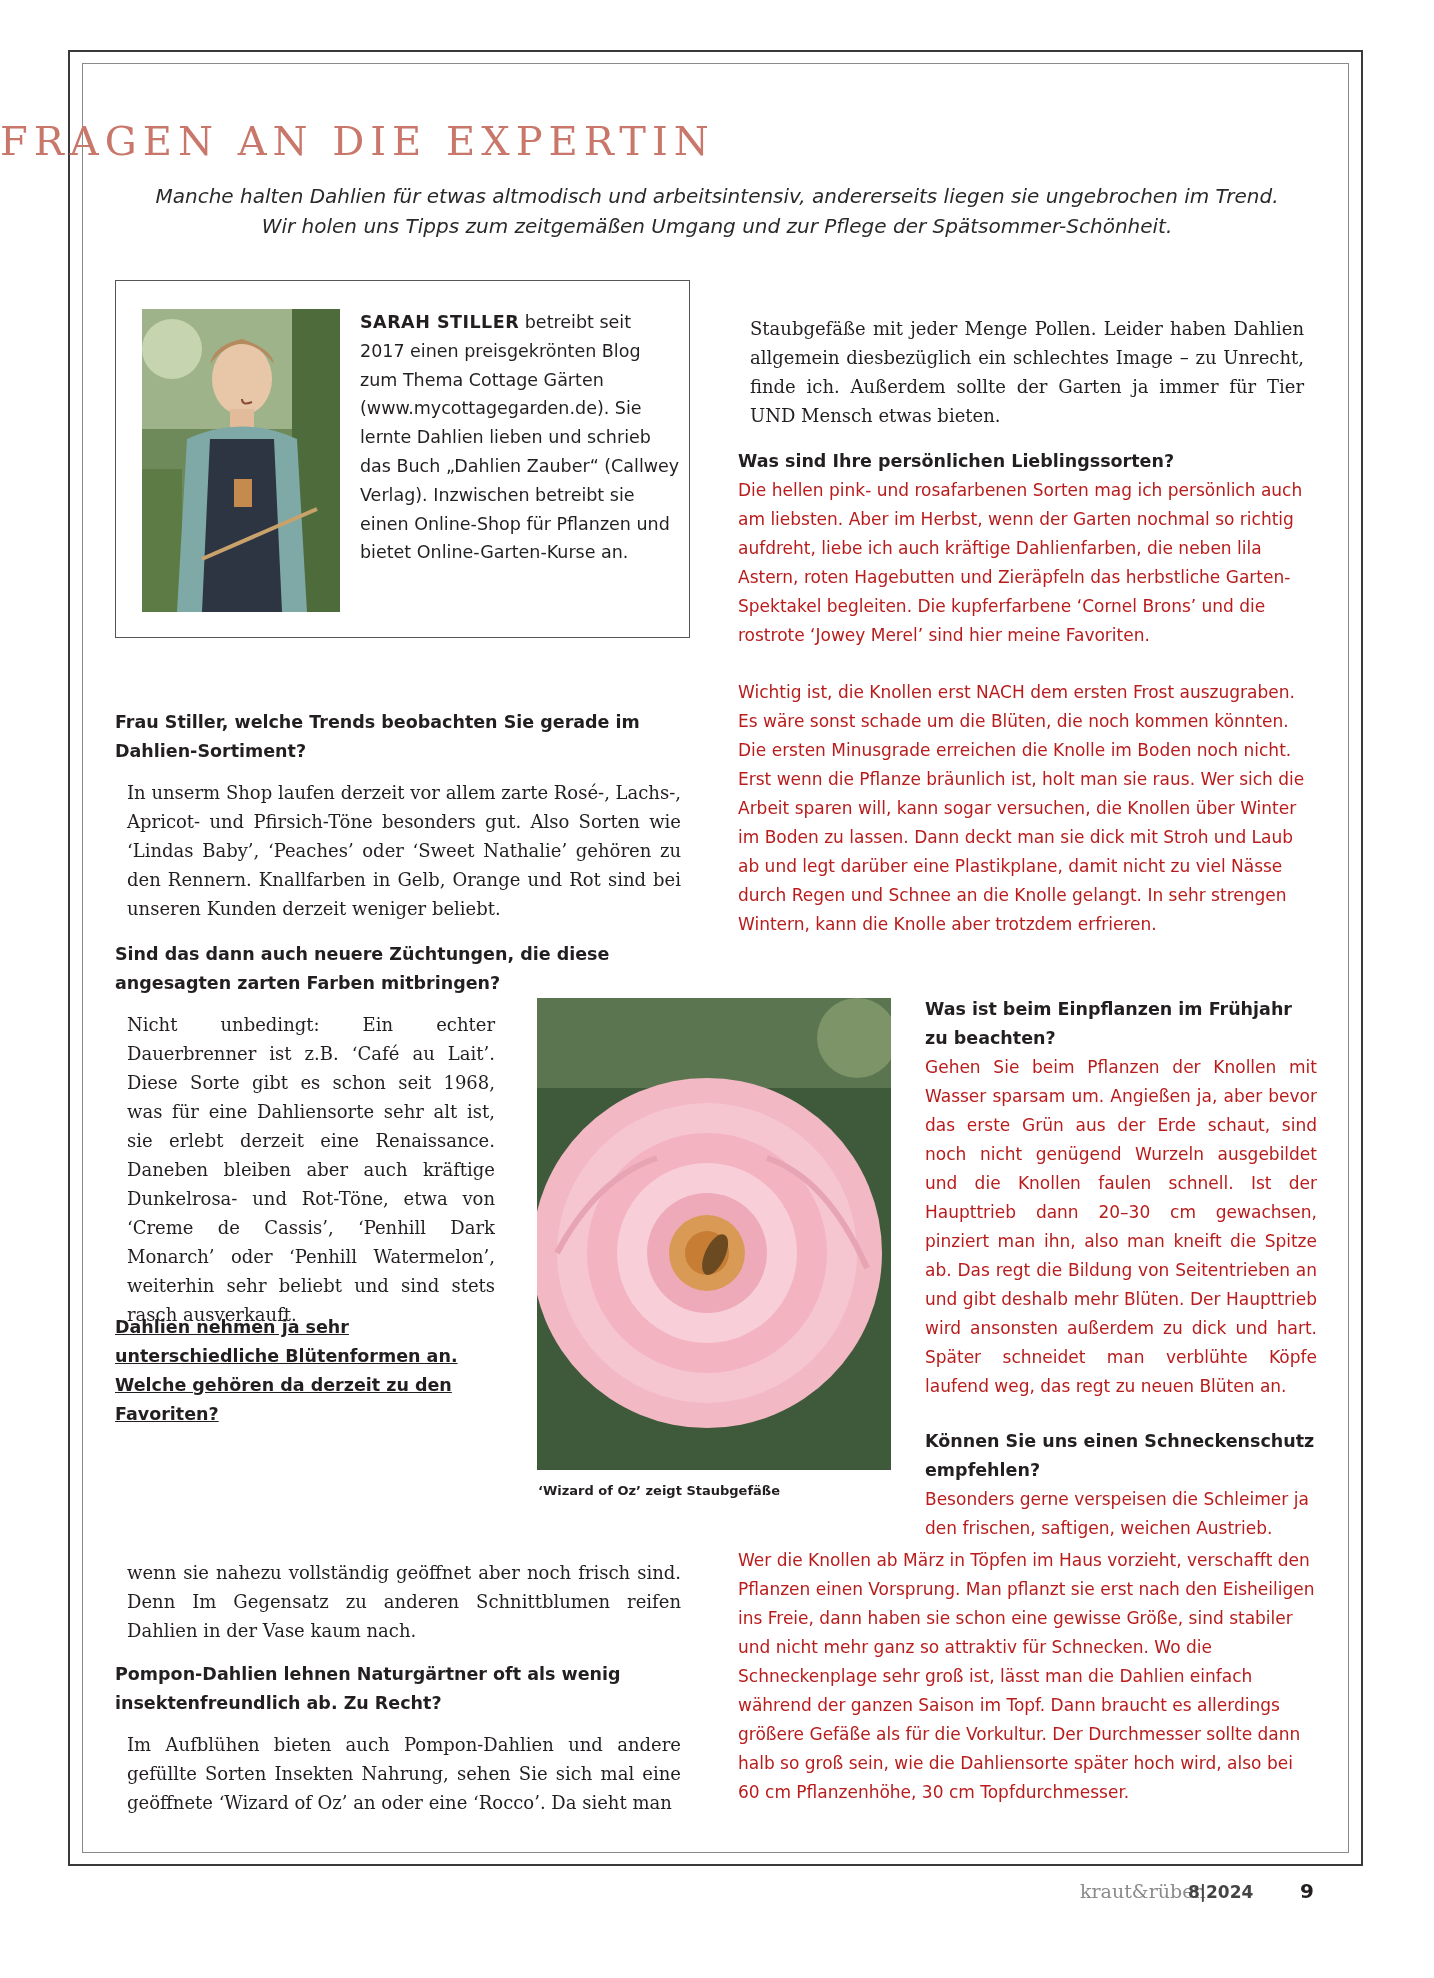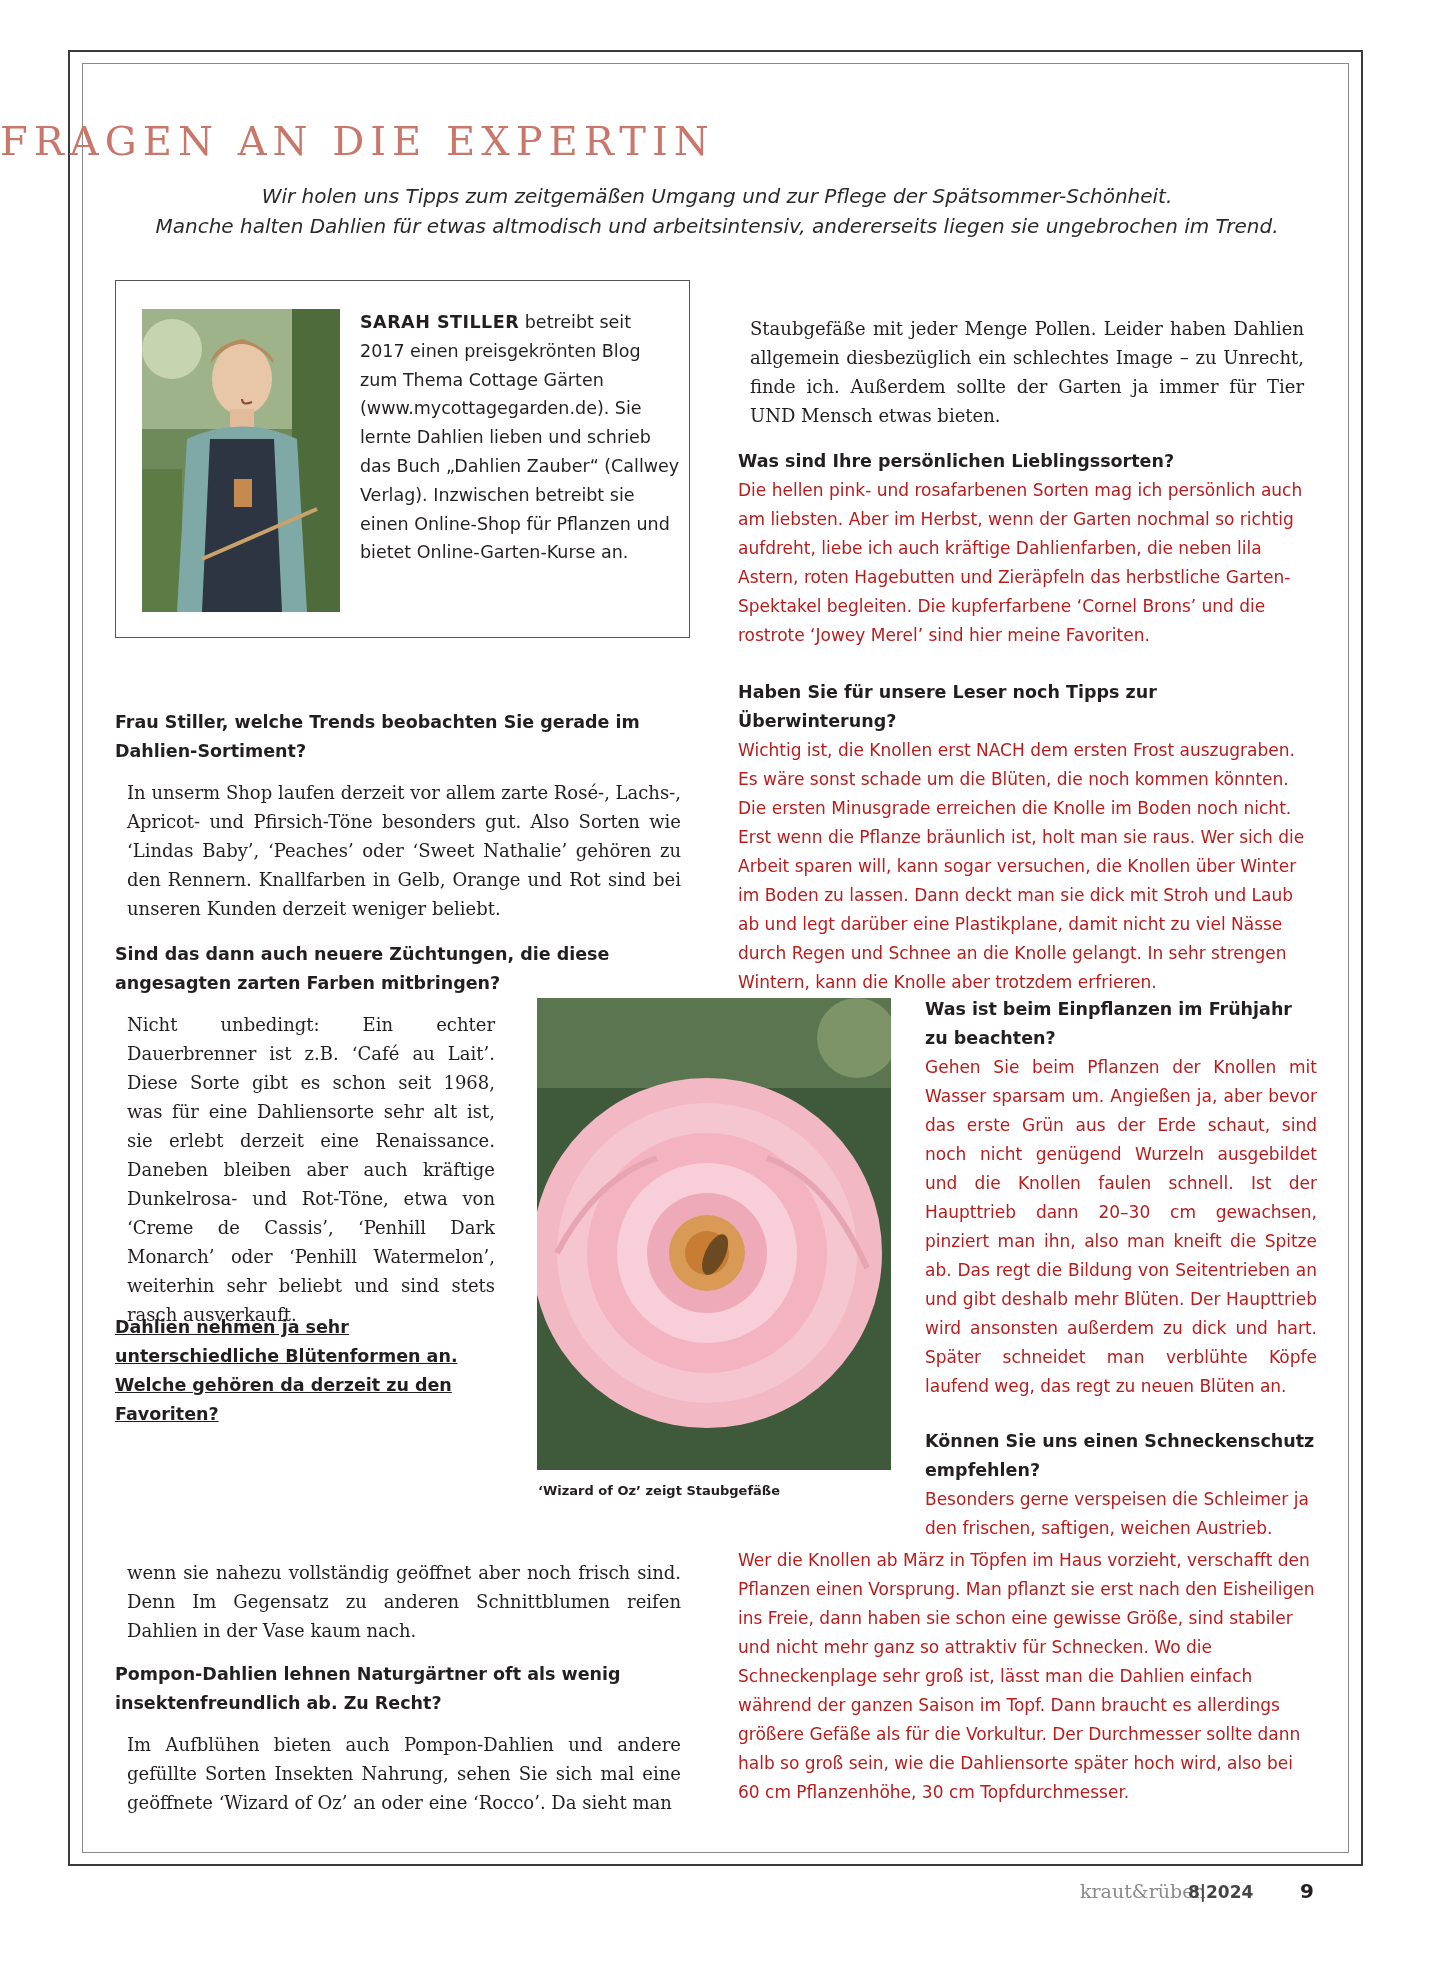--- a/index.html
+++ b/index.html
@@ -23,22 +23,22 @@
   .footer-page { position:absolute; left:1300px; top:1879px; font-family:"DejaVu Sans", sans-serif; font-size:20px; font-weight:bold; color:#231f20; }
 </style>
 </head>
 <body>
 
 <div class="outer"></div>
 <div class="inner"></div>
 
 <div class="kicker">FRAGEN AN DIE EXPERTIN</div>
 <div class="intro">
+  <div>Manche halten Dahlien für etwas altmodisch und arbeitsintensiv, andererseits liegen sie ungebrochen im Trend.</div>
   <div>Wir holen uns Tipps zum zeitgemäßen Umgang und zur Pflege der Spätsommer-Schönheit.</div>
-  <div>Manche halten Dahlien für etwas altmodisch und arbeitsintensiv, andererseits liegen sie ungebrochen im Trend.</div>
 </div>
 
 <div class="bio-box"></div>
 <div class="bio-photo">
   <svg width="198" height="303" viewBox="0 0 198 303">
     <rect width="198" height="303" fill="#6f8a5a"></rect>
     <rect x="0" y="0" width="198" height="120" fill="#9fb38a"></rect>
     <rect x="150" y="0" width="48" height="303" fill="#4e6b3c"></rect>
     <rect x="0" y="160" width="40" height="143" fill="#5d7b45"></rect>
     <circle cx="30" cy="40" r="30" fill="#c7d4b0"></circle>
@@ -83,21 +83,20 @@
 <div class="blk" style="left:738px; top:302px; width:578px;">
   <p class="a-serif">Staubgefäße mit jeder Menge Pollen. Leider haben Dahlien allgemein diesbezüglich ein schlechtes Image – zu Unrecht, finde ich. Außerdem sollte der Garten ja immer für Tier UND Mensch etwas bieten.</p>
 </div>
 
 <div class="blk" style="left:738px; top:447px; width:578px;">
   <p class="q">Was sind Ihre persönlichen Lieblingssorten?</p>
   <p class="a-sans">Die hellen pink- und rosafarbenen Sorten mag ich persönlich auch am liebsten. Aber im Herbst, wenn der Garten nochmal so richtig aufdreht, liebe ich auch kräftige Dahlienfarben, die neben lila Astern, roten Hagebutten und Zieräpfeln das herbstliche Garten-Spektakel begleiten. Die kupferfarbene ‘Cornel Brons’ und die rostrote ‘Jowey Merel’ sind hier meine Favoriten.</p>
 </div>
 
 <div class="blk" style="left:738px; top:678px; width:578px;">
-  <p class="q">Haben Sie für unsere Leser noch Tipps zur Überwinterung?</p>
   <p class="a-sans">Wichtig ist, die Knollen erst NACH dem ersten Frost auszugraben. Es wäre sonst schade um die Blüten, die noch kommen könnten. Die ersten Minusgrade erreichen die Knolle im Boden noch nicht. Erst wenn die Pflanze bräunlich ist, holt man sie raus. Wer sich die Arbeit sparen will, kann sogar versuchen, die Knollen über Winter im Boden zu lassen. Dann deckt man sie dick mit Stroh und Laub ab und legt darüber eine Plastikplane, damit nicht zu viel Nässe durch Regen und Schnee an die Knolle gelangt. In sehr strengen Wintern, kann die Knolle aber trotzdem erfrieren.</p>
 </div>
 
 <div class="blk" style="left:925px; top:995px; width:392px;">
   <p class="q">Was ist beim Einpflanzen im Frühjahr zu beachten?</p>
   <p class="a-sans" style="text-align:justify;">Gehen Sie beim Pflanzen der Knollen mit Wasser sparsam um. Angießen ja, aber bevor das erste Grün aus der Erde schaut, sind noch nicht genügend Wurzeln ausgebildet und die Knollen faulen schnell. Ist der Haupttrieb dann 20–30 cm gewachsen, pinziert man ihn, also man kneift die Spitze ab. Das regt die Bildung von Seitentrieben an und gibt deshalb mehr Blüten. Der Haupttrieb wird ansonsten außerdem zu dick und hart. Später schneidet man verblühte Köpfe laufend weg, das regt zu neuen Blüten an.</p>
 </div>
 
 <div class="blk" style="left:925px; top:1427px; width:392px;">
   <p class="q">Können Sie uns einen Schneckenschutz empfehlen?</p>

